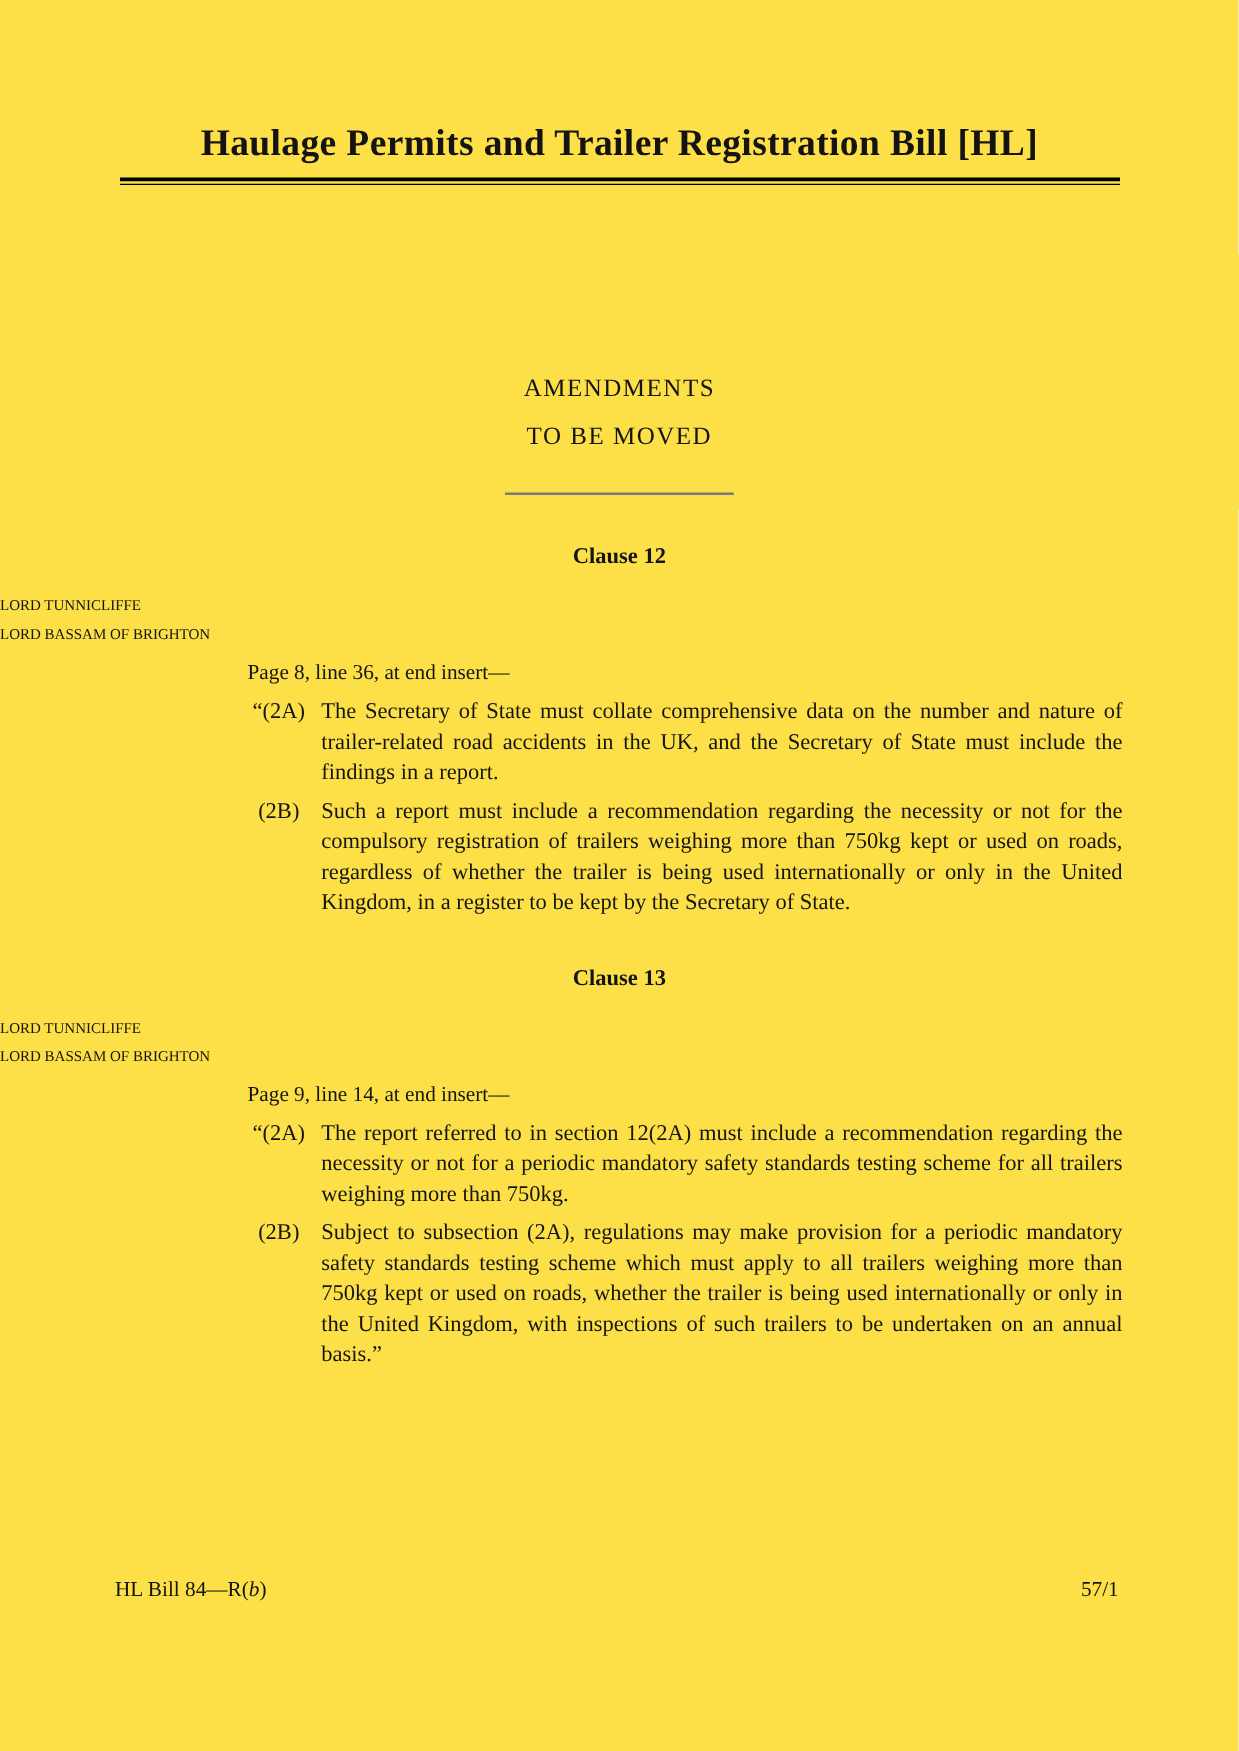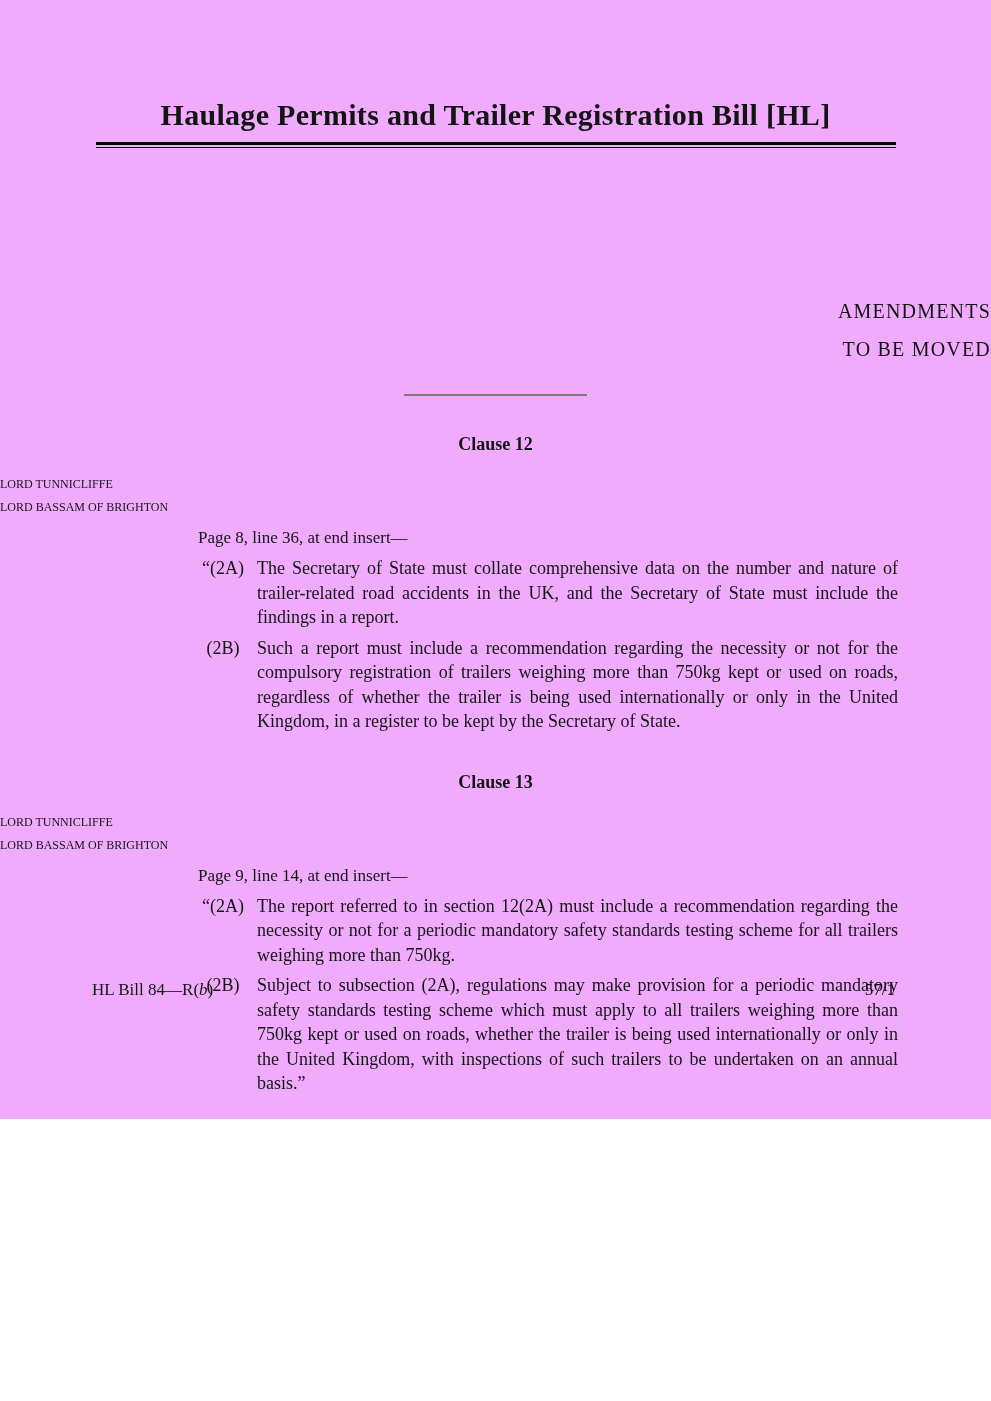--- a/index.html
+++ b/index.html
@@ -3,22 +3,22 @@
 <meta charset="utf-8">
 <style>
   html, body {
     margin: 0;
     padding: 0;
     background: #ffffff;
   }
   .page {
     position: relative;
     width: 991px;
-    height: 1119px;
-    background: #f0abfc;
+    height: 1401px;
+    background: #fde047;
     font-family: "Liberation Serif", "DejaVu Serif", serif;
     color: #141414;
     overflow: hidden;
   }
   
   .title-wrap {
     padding-top: 96px;
     text-align: center;
   }
   .doc-title {
@@ -31,21 +31,21 @@
     width: 800px;
     margin: 8px auto 0 auto;
   }
   .rule-thick { height: 3px; background: #000; }
   .rule-gap   { height: 2px; background: transparent; }
   .rule-thin  { height: 1px; background: #000; }
 
   
   .amend-heading {
     margin-top: 152px;
-    text-align: right;
+    text-align: center;
   }
   .amend-heading .hline {
     font-size: 20px;
     letter-spacing: 1.2px;
     line-height: 22px;
     margin-bottom: 16px;
   }
   .separator {
     width: 183px;
     height: 2px;

